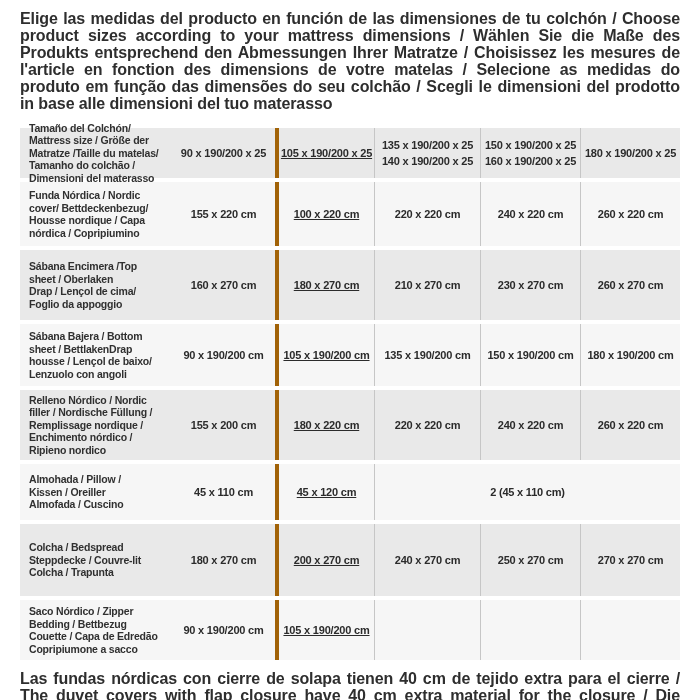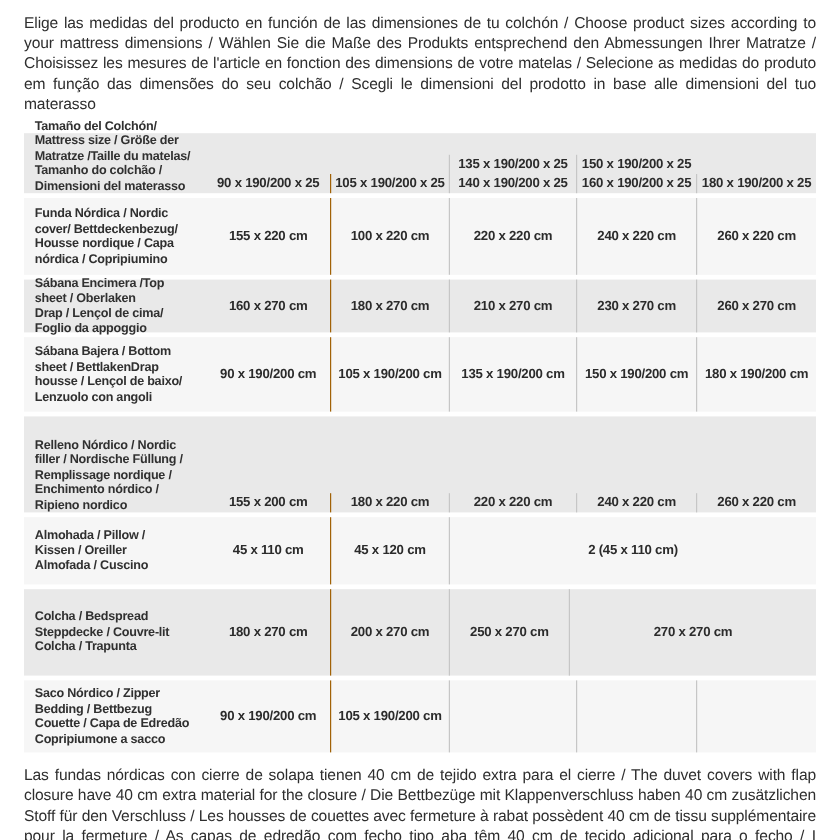--- a/index.html
+++ b/index.html
@@ -6,42 +6,42 @@
   body {
     width: 700px; height: 700px;
     background: #ffffff;
     font-family: "Liberation Sans", sans-serif;
     color: #2b2b2b;
     overflow: hidden;
   }
   .page { padding: 10px 20px 0 20px; width: 660px; }
 
   .intro, .footnote {
-    font-weight: normal;
-    font-size: 13px;
+    font-weight: bold;
+    font-size: 16px;
     line-height: 17px;
     text-align: justify;
     letter-spacing: -0.1px;
     color: #2e2e2e;
   }
 
   .size-table { margin-top: 16px; }
 
   .trow {
     display: flex;
     margin-bottom: 4px;
     align-items: stretch;
   }
   .trow:nth-child(odd)  { background: #e9e9e9; }
   .trow:nth-child(even) { background: #f6f6f6; }
-  .trow.r1 { height: 50px; align-items: flex-end; }
+  .trow.r1 { height: 50px; }
   .trow.r2 { height: 64px; }
-  .trow.r3 { height: 44px; }
+  .trow.r3 { height: 70px; }
   .trow.r4 { height: 62px; }
-  .trow.r5 { height: 80px; align-items: flex-end; }
+  .trow.r5 { height: 70px; }
   .trow.r6 { height: 56px; }
   .trow.r7 { height: 72px; }
   .trow.r8 { height: 60px; }
 
   .cell {
     display: flex;
     align-items: center;
     justify-content: center;
     box-sizing: border-box;
     font-weight: bold;
@@ -55,21 +55,21 @@
     justify-content: flex-start;
     text-align: left;
     padding-left: 9px;
     padding-right: 4px;
     font-size: 10.5px;
     line-height: 12.5px;
     color: #303030;
   }
   .c0 { width: 152px; }
   .c1 { width: 103px; }
-  .c2 { width: 99px;  border-left: 1px solid #a16207; }
+  .c2 { width: 99px;  border-left: 4px solid #a16207; text-decoration: underline; }
   .c3 { width: 106px; border-left: 1px solid #c6c6c6; }
   .c4 { width: 100px; border-left: 1px solid #c6c6c6; }
   .c5 { flex: 1;      border-left: 1px solid #c6c6c6; }
 
   .footnote { margin-top: 10px; }
 </style>
 </head>
 <body>
 
 <div class="page">
@@ -150,20 +150,21 @@
       <div class="cell c2">45 x 120 cm</div>
       <div class="cell c5">2 (45 x 110 cm)</div>
     </div>
 
     <div class="trow r7">
       <div class="cell label c0">Colcha / Bedspread
 Steppdecke / Couvre-lit
 Colcha / Trapunta</div>
       <div class="cell c1">180 x 270 cm</div>
       <div class="cell c2">200 x 270 cm</div>
+      <div class="cell c3">240 x 270 cm</div>
       <div class="cell c4">250 x 270 cm</div>
       <div class="cell c5">270 x 270 cm</div>
     </div>
 
     <div class="trow r8">
       <div class="cell label c0">Saco Nórdico / Zipper
 Bedding / Bettbezug
 Couette  / Capa de Edredão
 Copripiumone a sacco</div>
       <div class="cell c1">90 x 190/200 cm</div>

